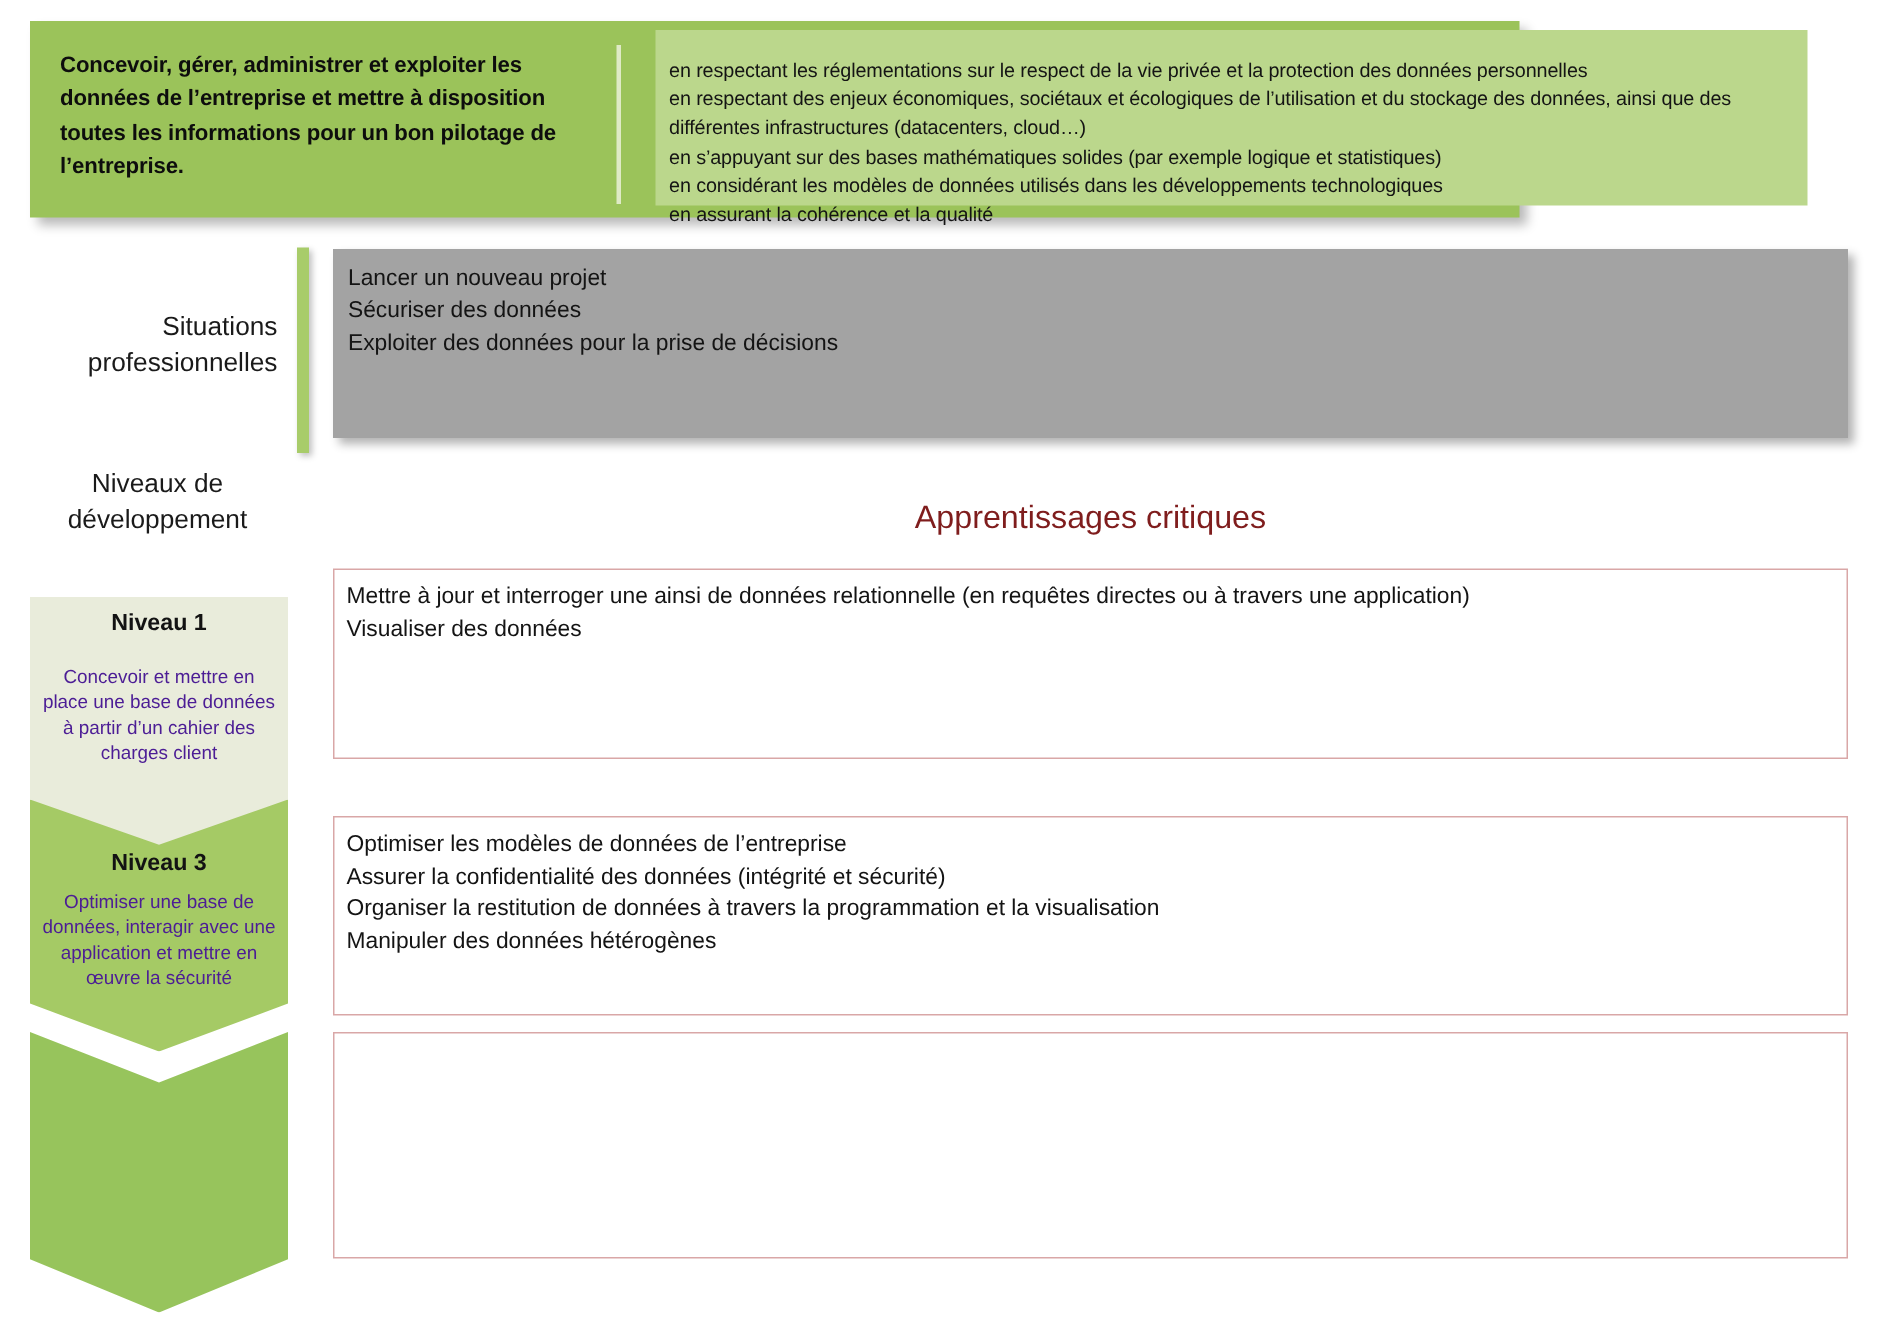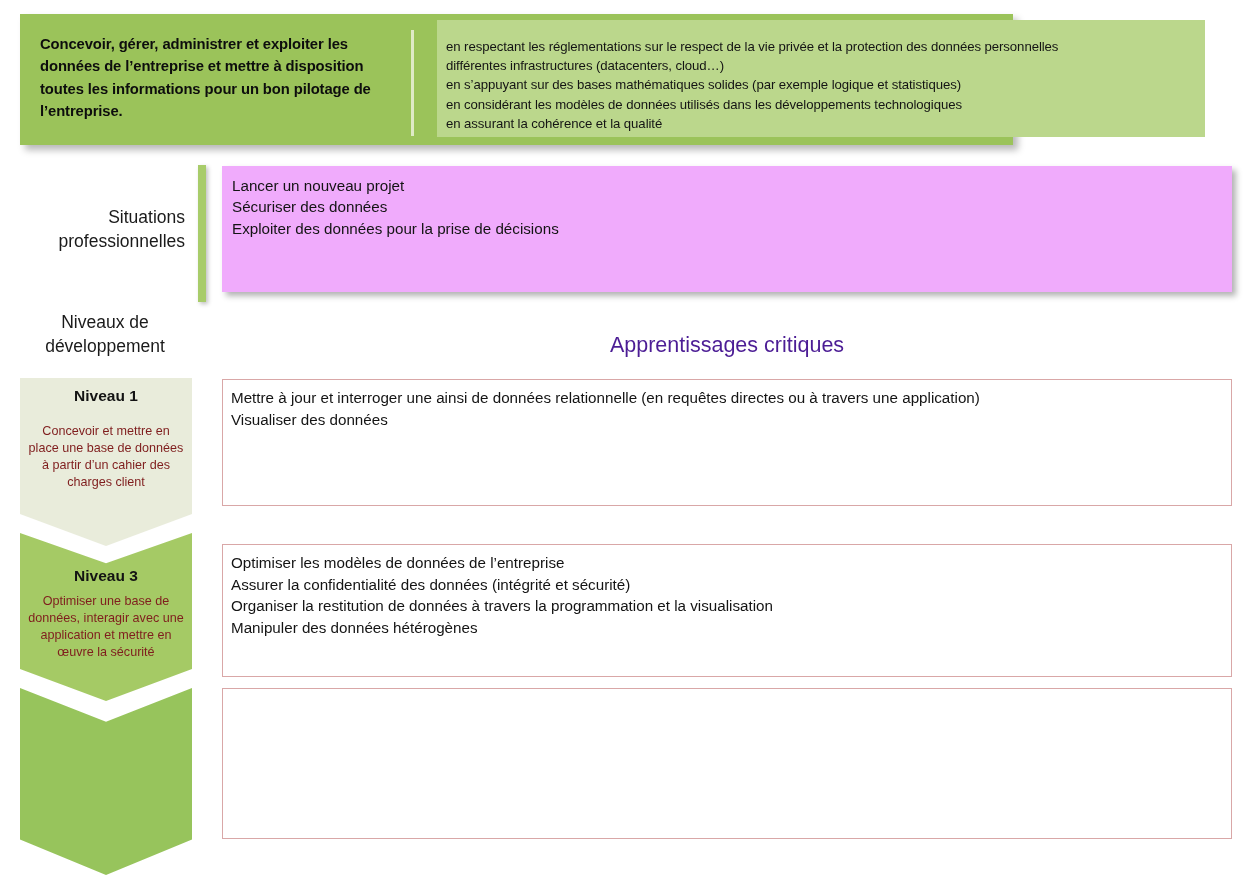--- a/index.html
+++ b/index.html
@@ -83,21 +83,21 @@
     height: 137px;
     background: #a8cc6a;
     box-shadow: 2px 2px 4px rgba(0,0,0,0.25);
   }
   #situations-box {
     position: absolute;
     left: 222px;
     top: 166px;
     width: 1010px;
     height: 126px;
-    background: #f0abfc;
+    background: #a3a3a3;
     box-shadow: 4px 4px 6px rgba(0,0,0,0.3);
     box-sizing: border-box;
     padding: 9px 0 0 10px;
   }
   #situations-box .sit-line {
     font-size: 15.2px;
     line-height: 1.41;
     color: #141414;
   }
 
@@ -112,46 +112,47 @@
     line-height: 1.36;
     color: #1a1a1a;
   }
   #apprentissages-heading {
     position: absolute;
     left: 222px;
     top: 333px;
     width: 1010px;
     text-align: center;
     font-size: 21.5px;
-    color: #4c1d95;
+    color: #7f1d1d;
   }
 
   
   .chevron {
     position: absolute;
     left: 20px;
     width: 172px;
     box-sizing: border-box;
     clip-path: polygon(0% 0%, 50% 18%, 100% 0%, 100% 81%, 50% 100%, 0% 81%);
     filter: drop-shadow(3px 3px 4px rgba(0,0,0,0.3));
     text-align: center;
   }
   .chevron.first {
     clip-path: polygon(0% 0%, 100% 0%, 100% 81%, 50% 100%, 0% 81%);
+    margin-top: 20px;
   }
   .chevron-title {
     font-size: 15.5px;
     font-weight: bold;
     color: #131313;
     line-height: 1.2;
   }
   .chevron-desc {
     font-size: 12.6px;
     line-height: 1.35;
-    color: #7f1d1d;
+    color: #4c1d95;
     padding: 0 6px;
   }
 
   #chevron-niveau-1 {
     top: 378px;
     height: 168px;
     background: #e9ecdb;
     padding-top: 9px;
   }
   #chevron-niveau-1 .chevron-desc { margin-top: 17px; }
@@ -191,20 +192,21 @@
   #appr-box-3 { top: 688px; height: 151px; }
 </style>
 </head>
 <body>
 
 <div id="competence-band">
   <div id="competence-title">Concevoir, gérer, administrer et exploiter les données de l’entreprise et mettre à disposition toutes les informations pour un bon pilotage de l’entreprise.</div>
   <div id="competence-divider"></div>
   <div id="competence-conditions">
     <div class="cond-line">en respectant les réglementations sur le respect de la vie privée et la protection des données personnelles</div>
+    <div class="cond-line">en respectant des enjeux économiques, sociétaux et écologiques de l’utilisation et du stockage des données, ainsi que des</div>
     <div class="cond-line">différentes infrastructures (datacenters, cloud…)</div>
     <div class="cond-line">en s’appuyant sur des bases mathématiques solides (par exemple logique et statistiques)</div>
     <div class="cond-line">en considérant les modèles de données utilisés dans les développements technologiques</div>
     <div class="cond-line">en assurant la cohérence et la qualité</div>
   </div>
 </div>
 
 <div id="situations-label">
   <div>Situations</div>
   <div>professionnelles</div>

